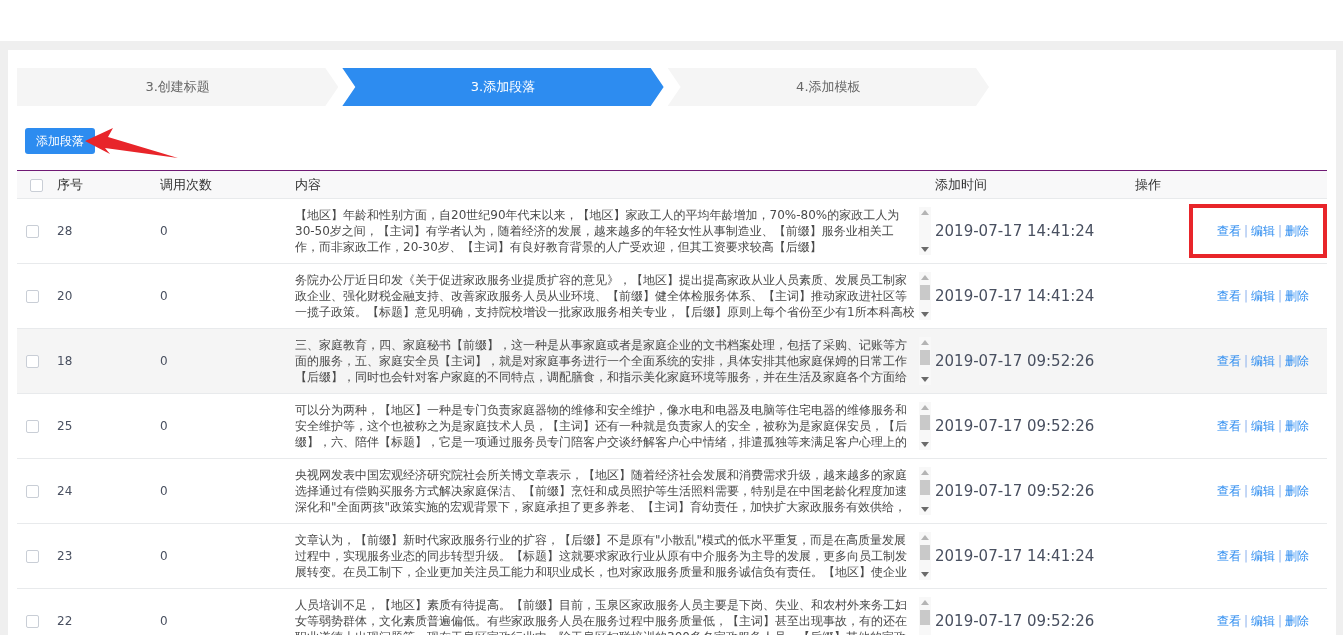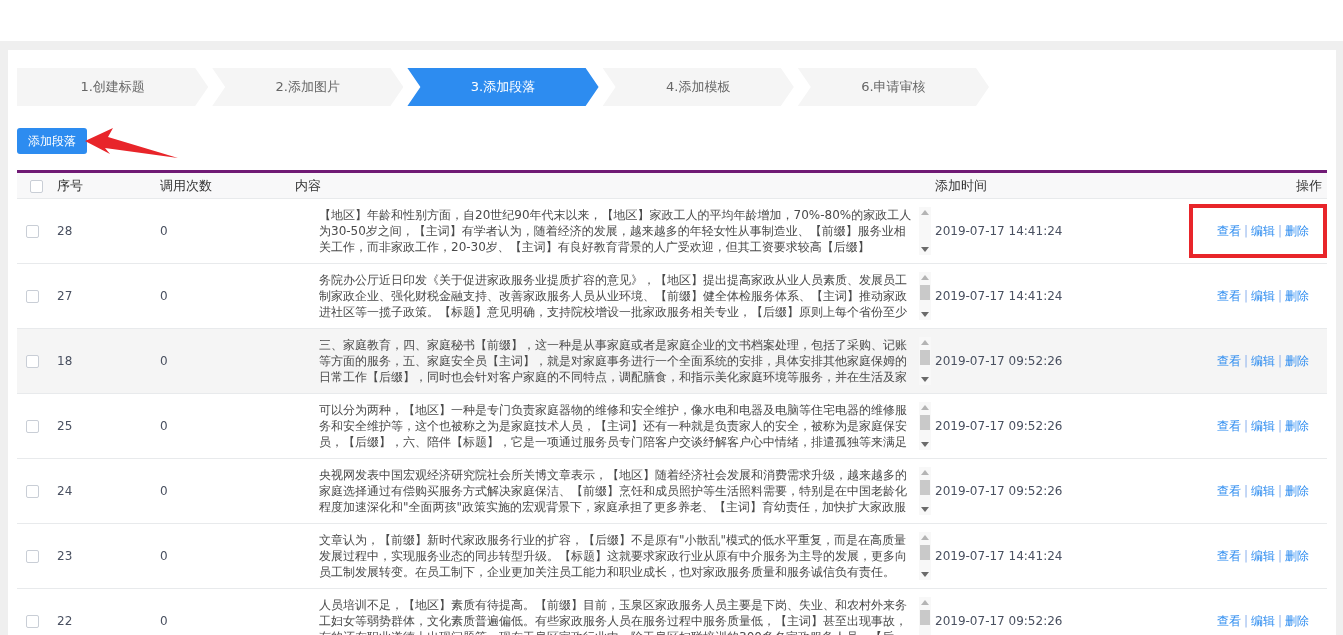--- a/index.html
+++ b/index.html
@@ -11,42 +11,42 @@
 
   
   .wizard { position:absolute; top:18px; left:9px; width:976px; height:38px; display:flex; }
   .wz-step { flex:1; position:relative; background:#f5f5f5; color:#666; font-size:13px;
              line-height:38px; text-align:center; margin-right:4px;
              clip-path: polygon(0 0, calc(100% - 13px) 0, 100% 50%, calc(100% - 13px) 100%, 0 100%, 13px 50%); cursor:pointer; }
   .wz-step:first-child { clip-path: polygon(0 0, calc(100% - 13px) 0, 100% 50%, calc(100% - 13px) 100%, 0 100%); }
   .wz-step.active { background:var(--accent,#2d8cf0); color:#fff; }
 
   
-  .add-btn { position:absolute; top:78px; left:9px; height:26px; padding:0 11px; background:var(--accent,#2d8cf0);
+  .add-btn { position:absolute; top:78px; left:17px; height:26px; padding:0 11px; background:var(--accent,#2d8cf0);
              color:#fff; font-size:12px; border:none; border-radius:3px; cursor:pointer;
              font-family:inherit; }
 
   
   .tbl { position:absolute; top:120px; left:9px; width:1310px; font-size:12px; color:#495060; }
   .thead, .tr { display:grid; grid-template-columns:36px 103px 135px 640px 200px 1fr; align-items:center; }
-  .thead { height:29px; background:#f8f8f9; border-top:3px solid #701a75; border-bottom:1px solid #e8eaec; color:#333; font-size:13px; }
+  .thead { height:29px; background:#f8f8f9; border-top:1px solid #701a75; border-bottom:1px solid #e8eaec; color:#333; font-size:13px; }
   .thead > div { padding-left:4px; }
-  .th-actions { text-align:right; padding-right:5px !important; }
+  .th-actions { padding-right:5px !important; }
   .tr { min-height:65px; border-bottom:1px solid #e8eaec; background:#fff; }
   .tr.hover { background:#f5f5f5; }
   .cb { display:inline-block; width:13px; height:13px; border:1px solid #c9ced6; border-radius:2px; background:#fff;
         margin-left:9px; vertical-align:middle; cursor:pointer; }
   .cell { padding-left:4px; }
-  .cell-time { font-size:12px; }
+  .cell-time { font-size:15px; }
   .cell-actions { text-align:right; padding-right:18px; white-space:nowrap; }
   .lnk { color:var(--accent,#2d8cf0); text-decoration:none; cursor:pointer; }
   .sep { color:#8fb4ee; margin:0 3px; }
 
   
-  .content-box { position:relative; height:48px; overflow:hidden; padding-right:16px; line-height:16px; color:#4a4a4a;margin-left:24px; }
+  .content-box { position:relative; height:48px; overflow:hidden; padding-right:16px; line-height:16px; color:#4a4a4a; }
   .content-text { display:block; height:48px; overflow:hidden; }
   .sbar { position:absolute; right:0; top:0; width:12px; height:48px; background:#f8f8f8; }
   .sb-up, .sb-down { position:absolute; left:2px; width:0; height:0; border-left:4px solid transparent; border-right:4px solid transparent; cursor:pointer; }
   .sb-up { top:3px; border-bottom:5px solid #b4b4b4; }
   .sb-down { bottom:3px; border-top:5px solid #6a6a6a; }
   .sb-thumb { position:absolute; left:1px; top:13px; width:10px; height:15px; background:#c9c9c9; cursor:pointer; }
 
   
   .anno-box { position:absolute; left:1189px; top:204px; width:138px; height:54px;
               border:4px solid var(--annored,#e8252a); pointer-events:none; }
@@ -54,25 +54,23 @@
 </style>
 </head>
 <body>
 
 <div class="page">
   <div class="topbar"></div>
 
   <div class="card">
 
     <div class="wizard">
-      <div class="wz-step">1.创建标题</div>
-      <div class="wz-step">2.添加图片</div>
+      <div class="wz-step">3.创建标题</div>
       <div class="wz-step active">3.添加段落</div>
       <div class="wz-step">4.添加模板</div>
-      <div class="wz-step">6.申请审核</div>
     </div>
 
     <button class="add-btn">添加段落</button>
 
     <div class="tbl">
       <div class="thead">
         <div><span class="cb"></span></div>
         <div>序号</div>
         <div>调用次数</div>
         <div>内容</div>
@@ -95,21 +93,21 @@
       </div>
     </div>
     <div class="cell cell-time">2019-07-17 14:41:24</div>
     <div class="cell-actions">
       <a class="lnk">查看</a><span class="sep">|</span><a class="lnk">编辑</a><span class="sep">|</span><a class="lnk">删除</a>
     </div>
   </div>
 
   <div class="tr">
     <div><span class="cb"></span></div>
-    <div class="cell">27</div>
+    <div class="cell">20</div>
     <div class="cell">0</div>
     <div class="cell">
       <div class="content-box">
         <span class="content-text">务院办公厅近日印发《关于促进家政服务业提质扩容的意见》，【地区】提出提高家政从业人员素质、发展员工制家政企业、强化财税金融支持、改善家政服务人员从业环境、【前缀】健全体检服务体系、【主词】推动家政进社区等一揽子政策。【标题】意见明确，支持院校增设一批家政服务相关专业，【后缀】原则上每个省份至少有1所本科高校和若</span>
         <span class="sbar">
           <span class="sb-up"></span>
           <span class="sb-thumb"></span>
           <span class="sb-down"></span>
         </span>
       </div>

